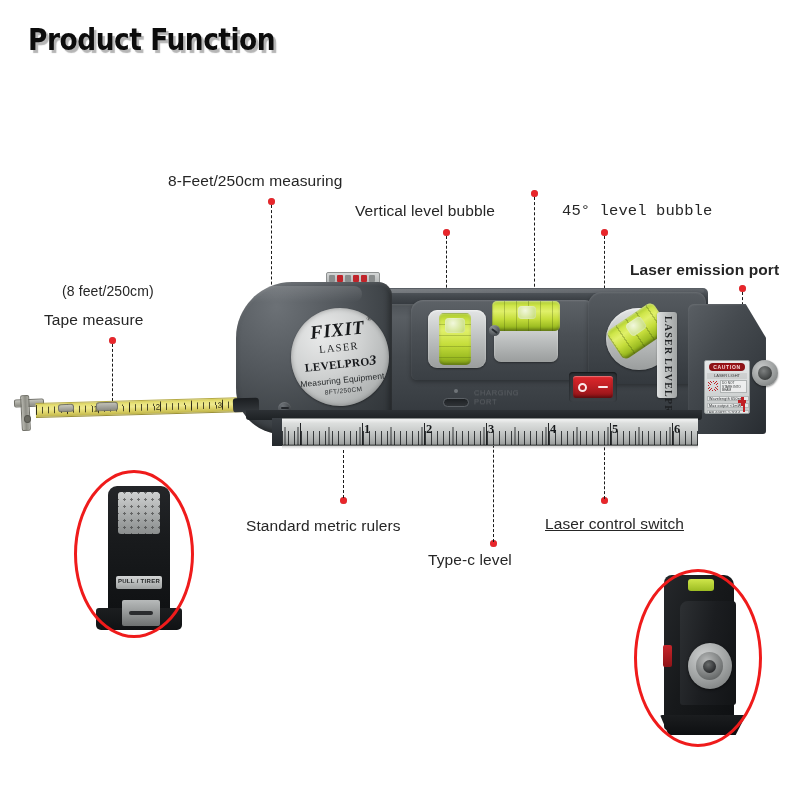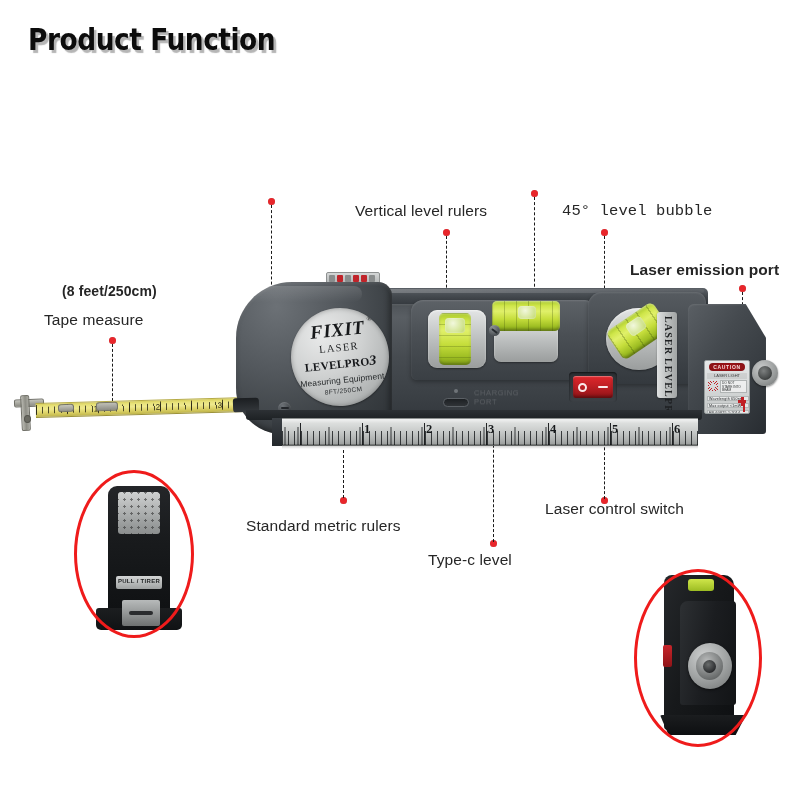--- a/index.html
+++ b/index.html
@@ -27,21 +27,21 @@
 
   
   .lbl {
     position:absolute;
     font-family:"Liberation Sans", sans-serif;
     font-size:15.5px;
     color:#262626;
     white-space:nowrap;
     letter-spacing:0.1px;
   }
-  .lbl.sm { font-size:14px;font-weight:bold; }
+  .lbl.sm { font-size:14px; }
 
   
   .leader {
     position:absolute;
     border-left:1.6px dashed #1a1a1a;
     width:0;
   }
   .dot {
     position:absolute;
     width:7px; height:7px; border-radius:50%;
@@ -623,26 +623,27 @@
 </style>
 </head>
 <body>
 
 <div id="stage">
 
   <div class="title">Product Function</div>
 
   <div class="lbl sm" style="left:62px;  top:283px;">(8 feet/250cm)</div>
   <div class="lbl" style="left:44px;  top:311px;">Tape measure</div>
-  <div class="lbl" style="left:355px; top:202px;">Vertical level rulers</div>
+  <div class="lbl" style="left:168px; top:172px;">8-Feet/250cm measuring</div>
+  <div class="lbl" style="left:355px; top:202px;">Vertical level bubble</div>
   <div class="lbl" style="left:562px; top:202px;font-family:Liberation Mono, monospace;">45° level bubble</div>
   <div class="lbl" style="left:630px; top:261px;font-weight:bold;">Laser emission port</div>
   <div class="lbl" style="left:246px; top:517px;text-align:right;">Standard metric rulers</div>
   <div class="lbl" style="left:428px; top:551px;">Type-c level</div>
-  <div class="lbl" style="left:545px; top:500px;">Laser control switch</div>
+  <div class="lbl" style="left:545px; top:515px;text-decoration:underline;">Laser control switch</div>
 
   <div class="dot" style="left:109px; top:337px;"></div>
   <div class="leader" style="left:112px; top:344px; height:62px;"></div>
 
   <div class="dot" style="left:268px; top:198px;"></div>
   <div class="leader" style="left:271px; top:205px; height:100px;"></div>
 
   <div class="dot" style="left:443px; top:229px;"></div>
   <div class="leader" style="left:446px; top:236px; height:76px;"></div>
 

